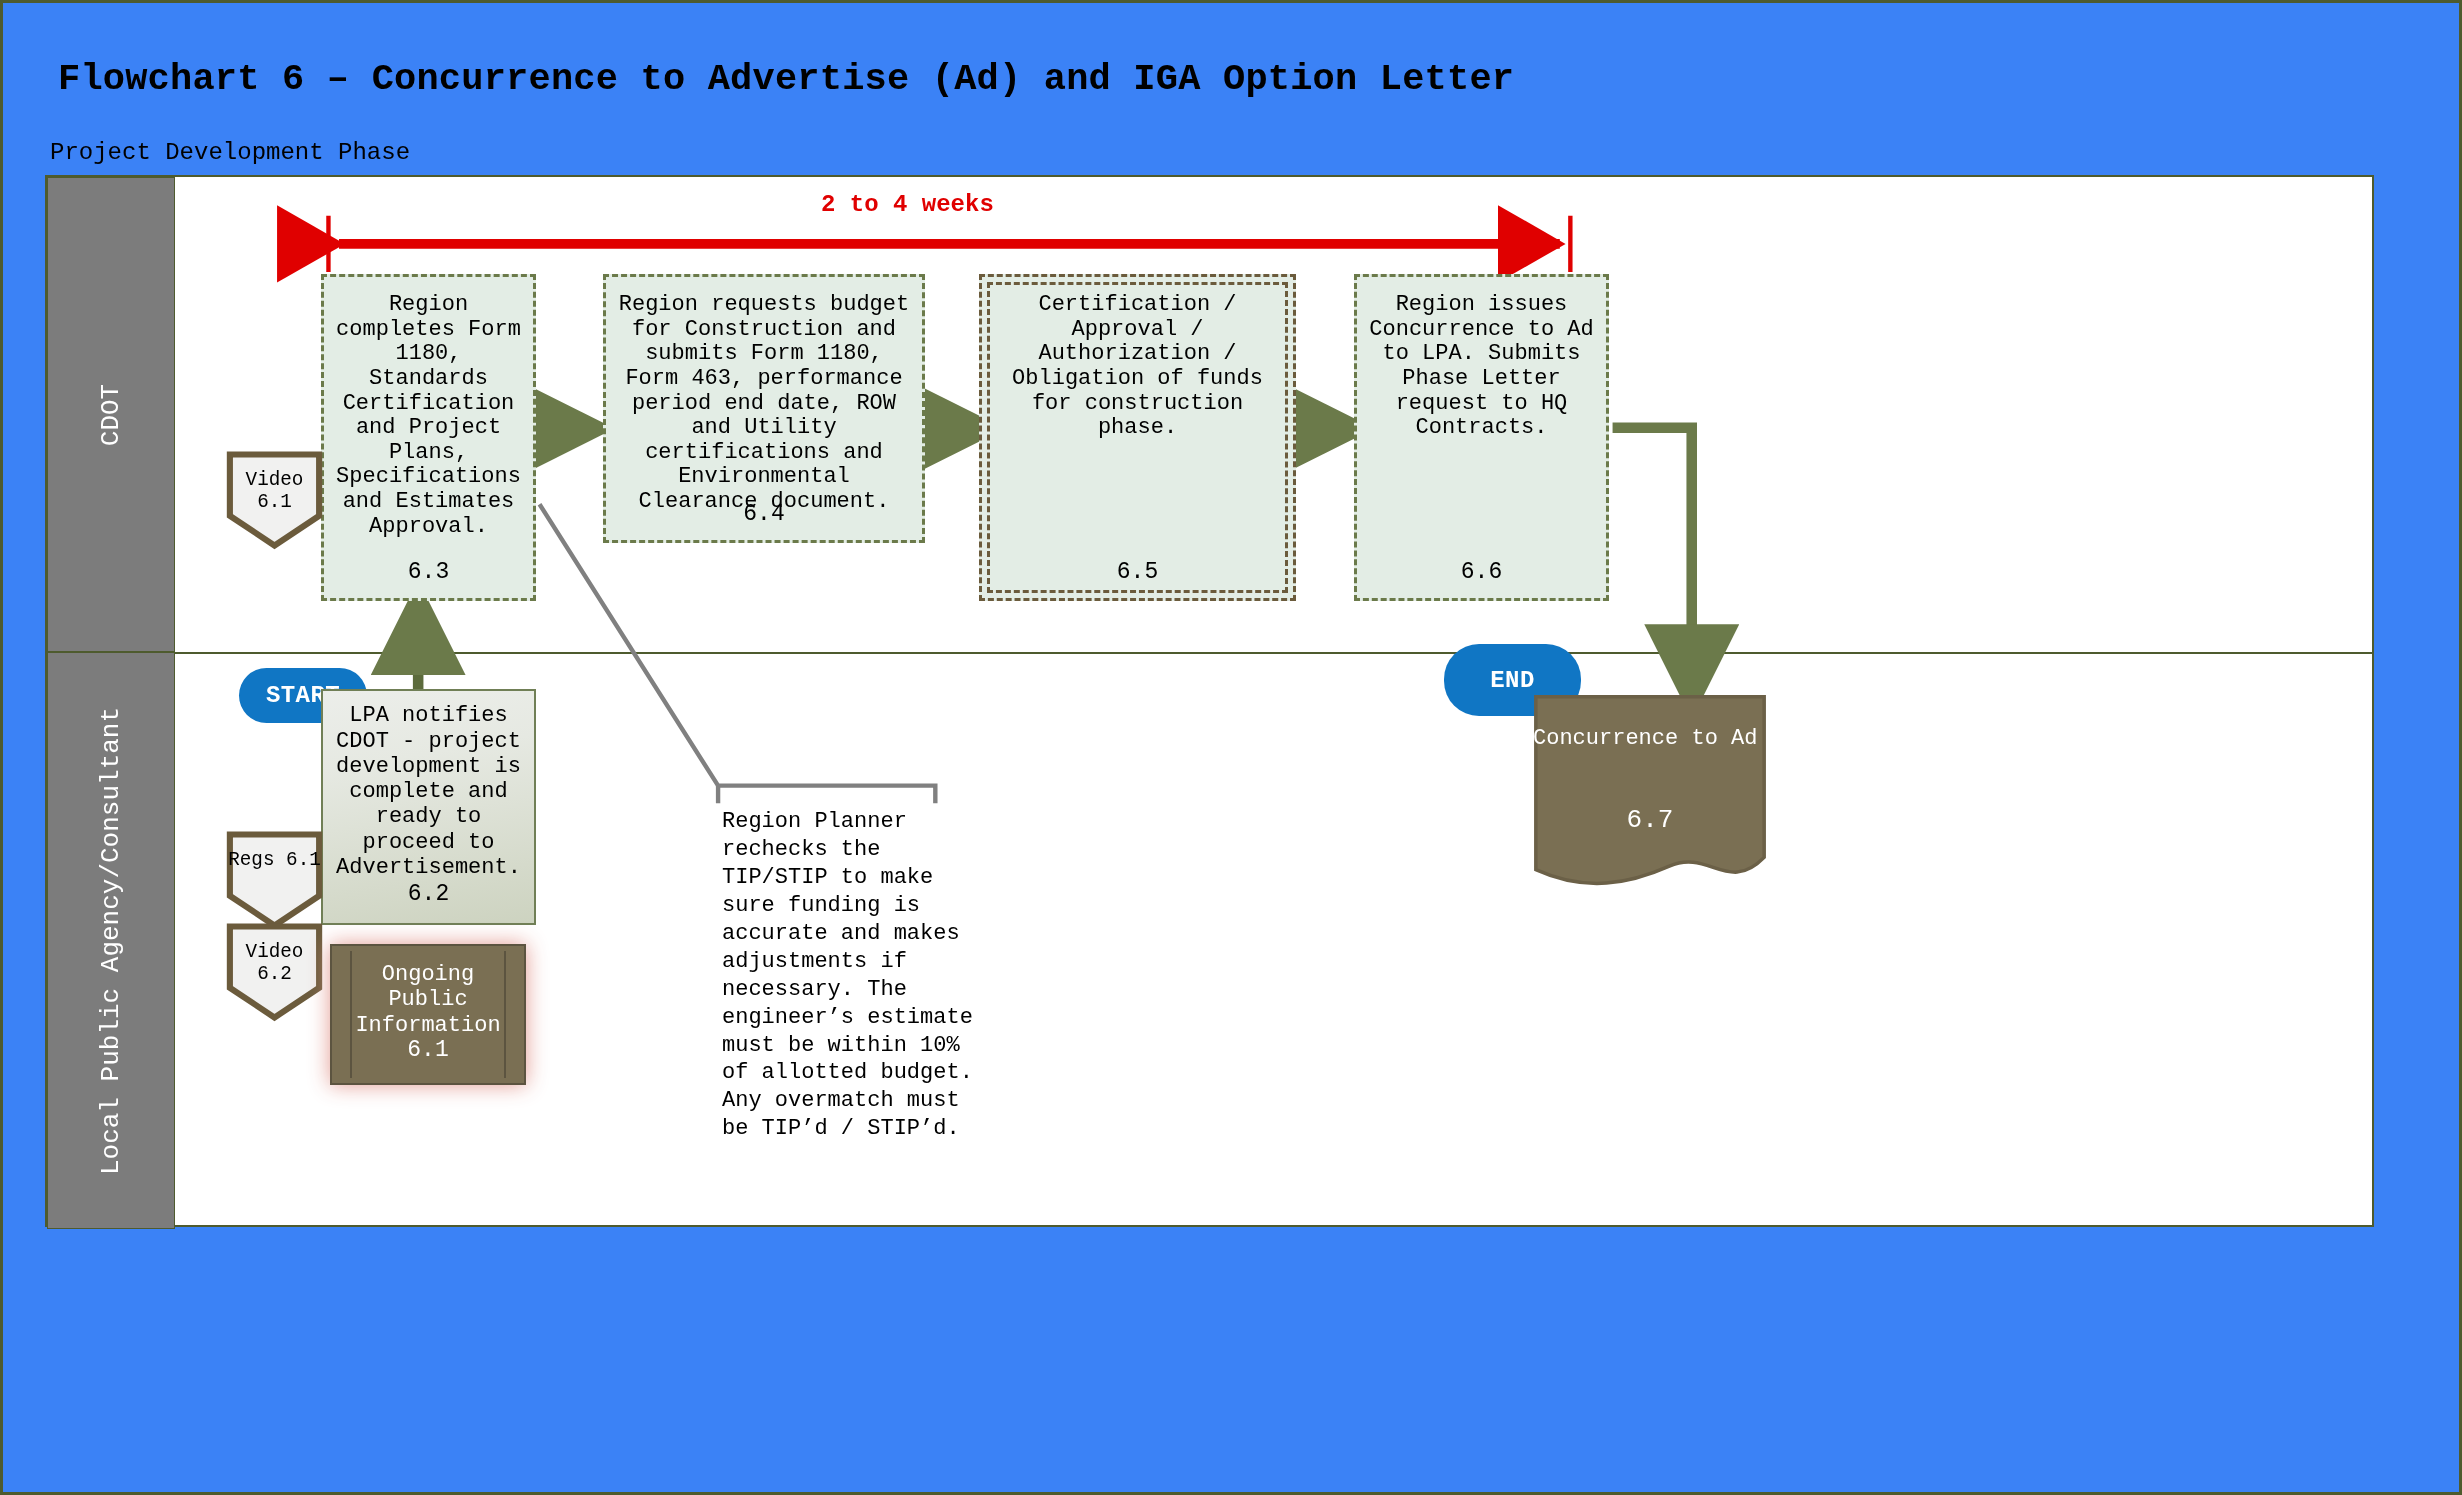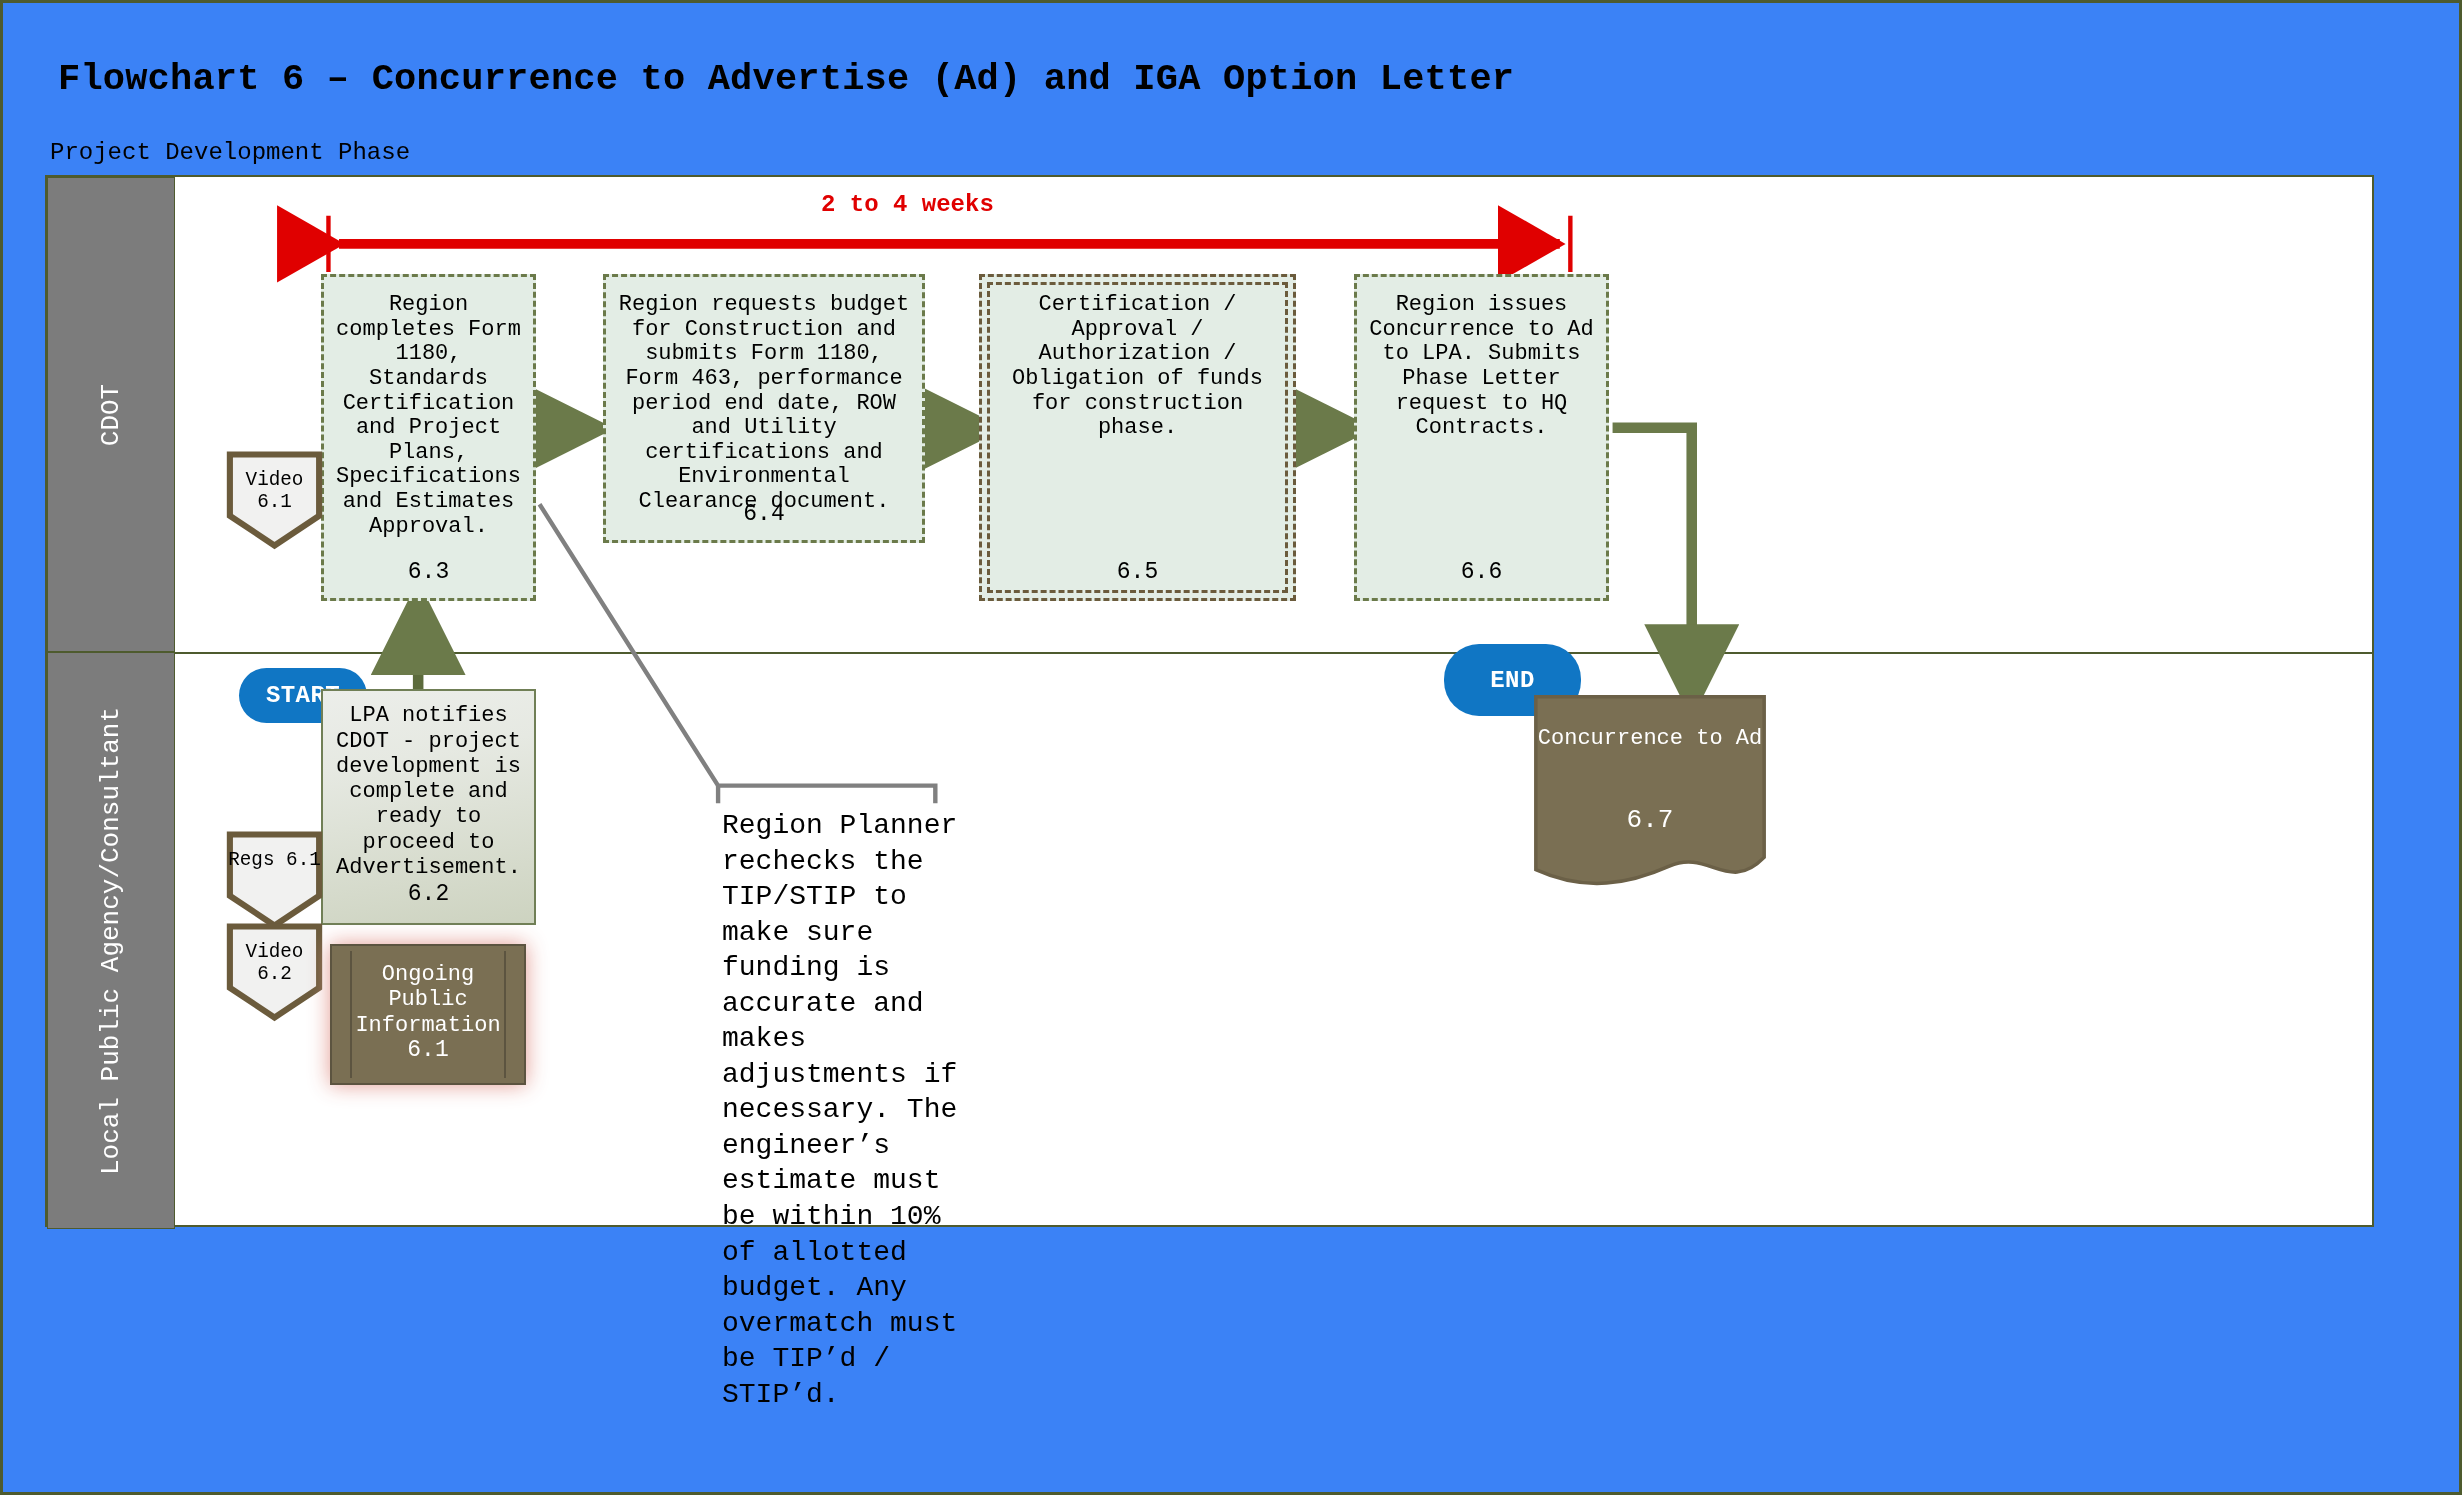--- a/index.html
+++ b/index.html
@@ -99,21 +99,21 @@
     position:absolute;top:5.3px;bottom:5.3px;width:0;
     border-left:2.6px solid #5c5440;
   }
   #b61 .bar-l{left:17.6px;}
   #b61 .bar-r{right:17.6px;}
   #b61 .num{position:absolute;left:0;right:0;bottom:19.3px;font-size:23px;}
 
   
   #doc67 .txt{
     position:absolute;left:0;right:0;top:32px;
-    text-align:center;color:#fff;font-size:22px;line-height:1.15;
+    color:#fff;font-size:22px;line-height:1.15;
   }
   #doc67 .num{
     position:absolute;left:0;right:0;top:111px;
     text-align:center;color:#fff;font-size:26px;
   }
 
   
   .pent{}
   .pent .lbl{
     position:absolute;left:0;right:0;top:19.3px;
@@ -130,21 +130,21 @@
     letter-spacing:0.4px;
   }
 
   
   #weeks-lbl{
     color:#e00000;font-size:24px;font-weight:bold;white-space:nowrap;
   }
 
   
   #note{
-    font-size:28px;line-height:1.27;color:#000;
+    font-size:22px;line-height:1.27;color:#000;
     width:264px;
   }
 
   svg{overflow:visible;}
 </style>
 </head>
 <body>
 
 <div id="page">
 

